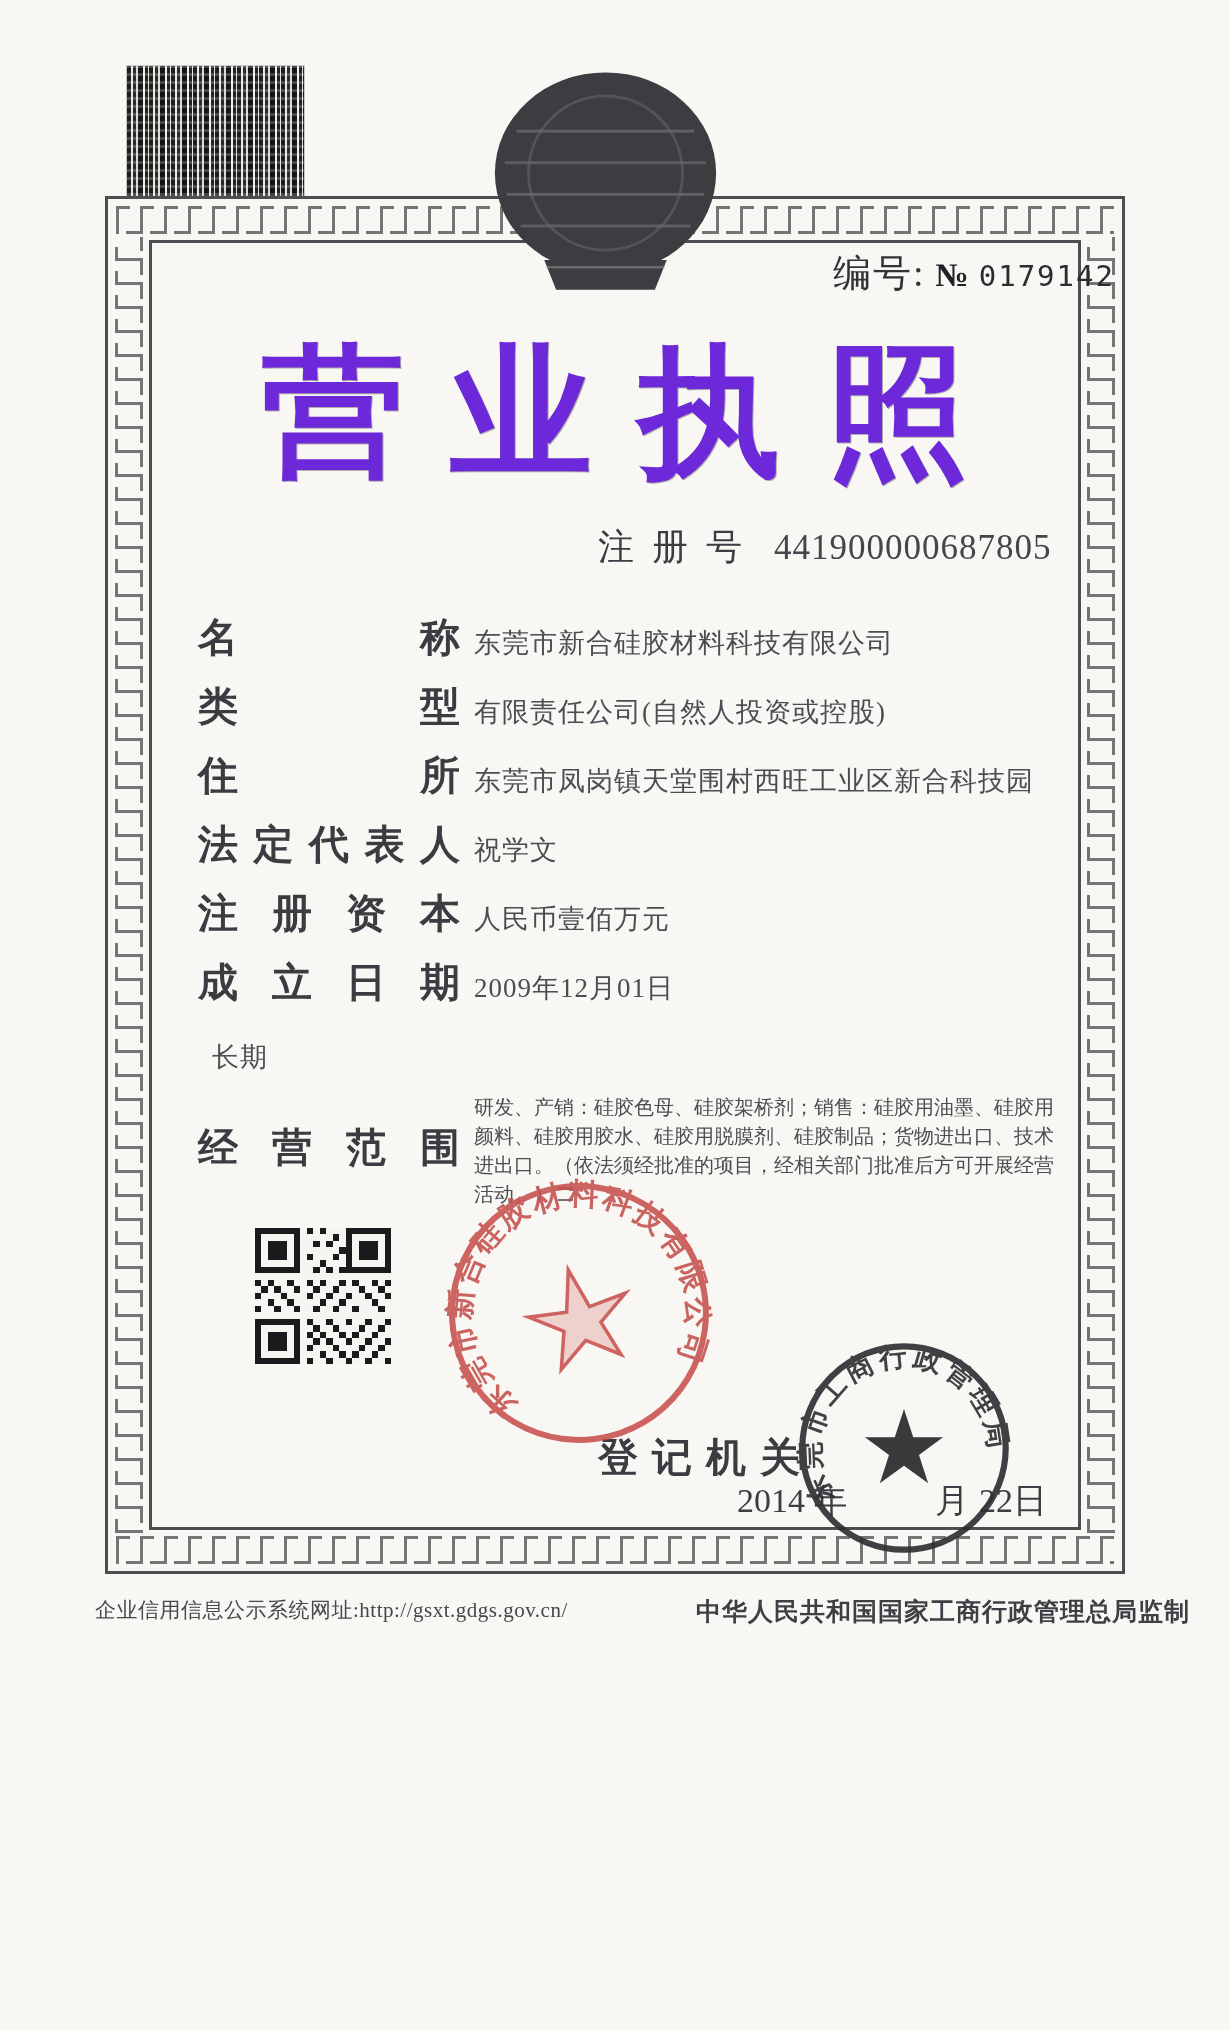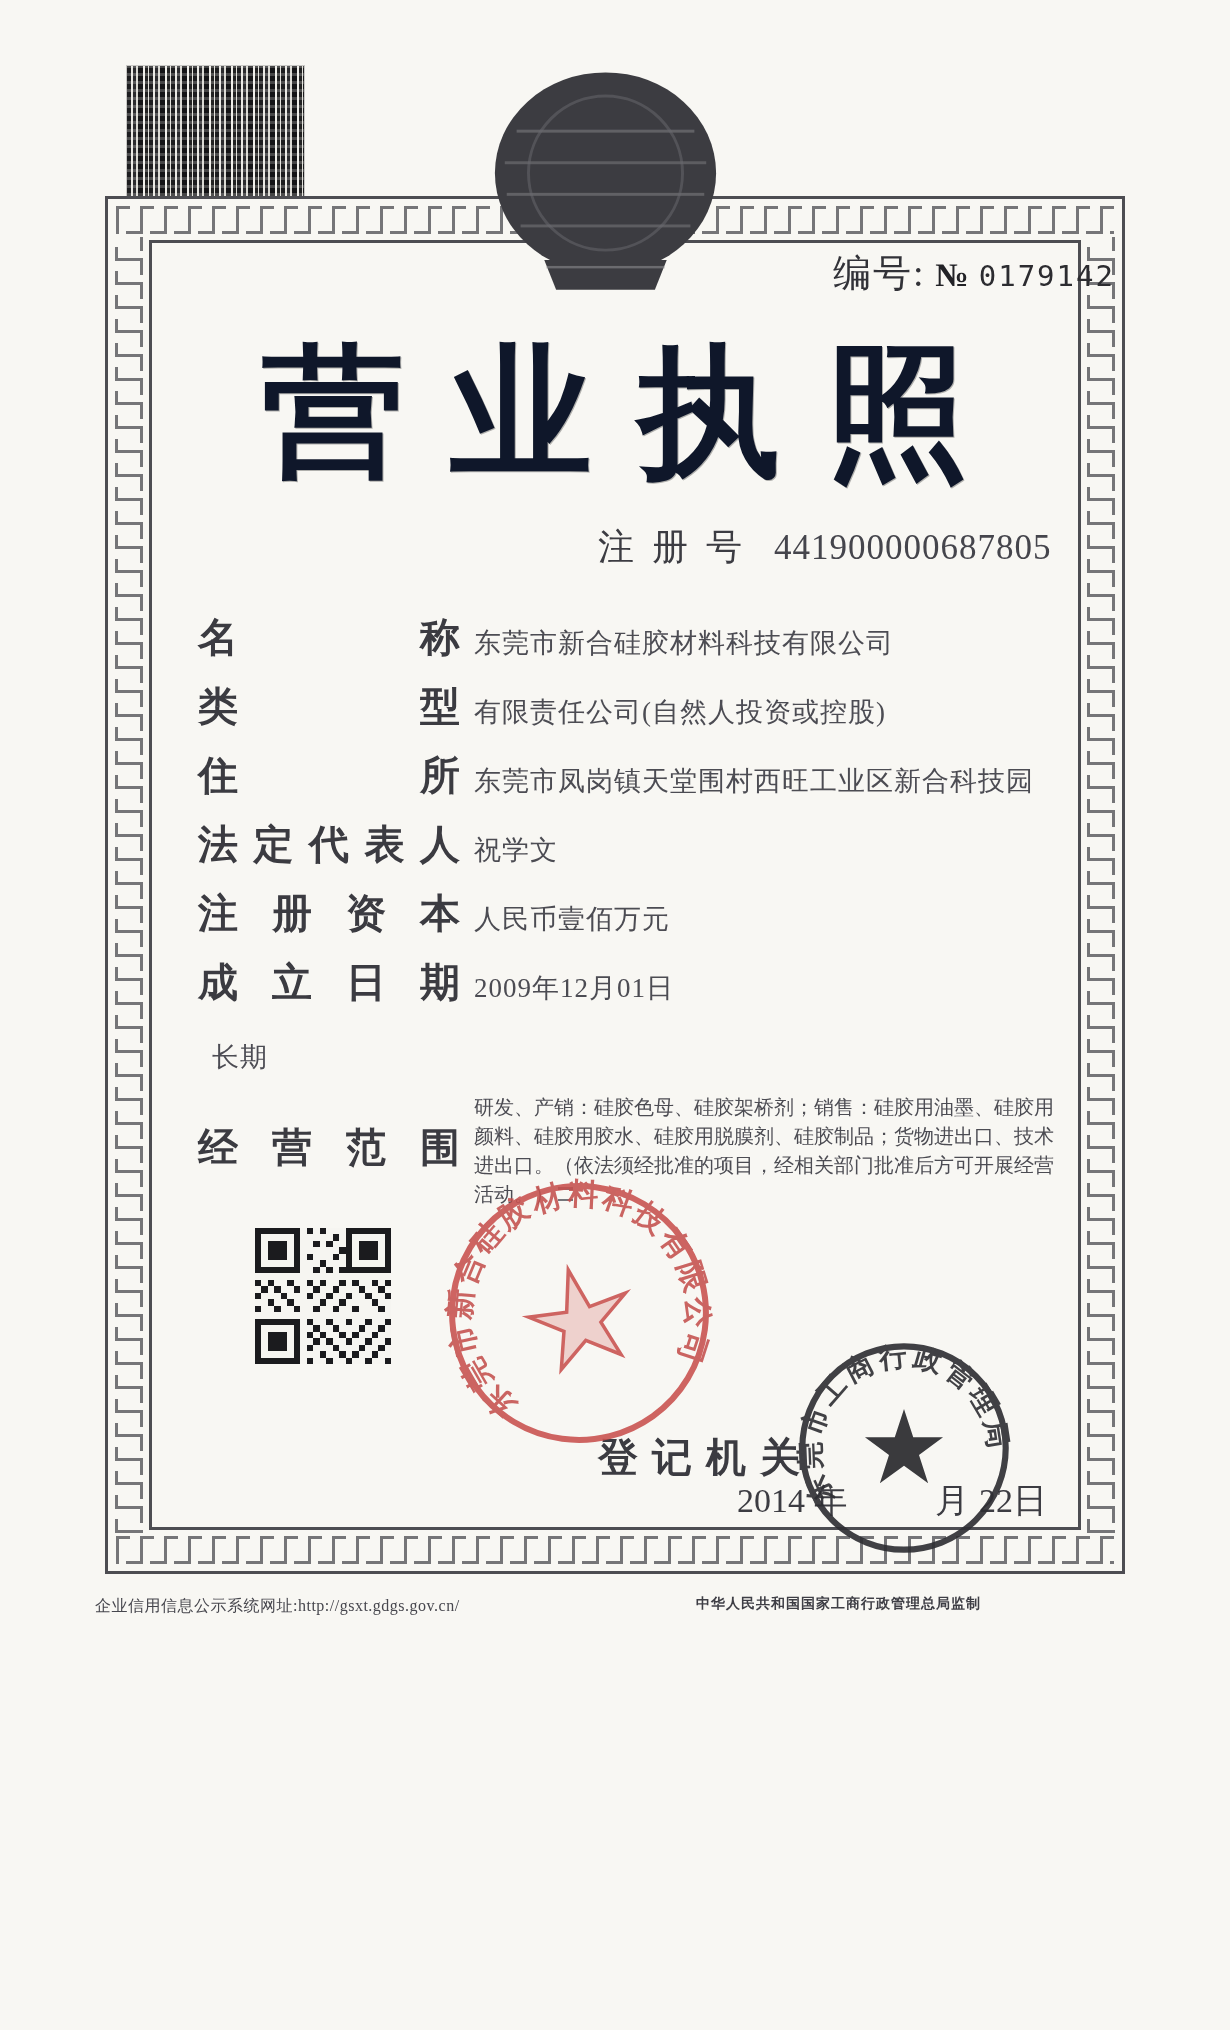--- a/index.html
+++ b/index.html
@@ -64,21 +64,21 @@
     display:flex;align-items:baseline;gap:10px;
   }
   .serial .lbl{font-size:38px;letter-spacing:2px;color:#323238;}
   .serial .no-mark{font-size:33px;font-weight:700;color:#222226;}
   .serial .num{font-size:29px;font-family:"DejaVu Sans Mono","Liberation Mono",monospace;color:#2c2c30;letter-spacing:2px;}
 
   
   .title{
     position:absolute;left:0;right:0;top:318px;z-index:2;
     text-align:center;
-    font-size:142px;font-weight:800;color:#0f172a;
+    font-size:142px;font-weight:800;color:#6d28d9;
     letter-spacing:46px;padding-left:46px;
     font-family:"Liberation Sans","DejaVu Sans",sans-serif;
     text-shadow:1px 1px 0 rgba(40,40,40,.35);
   }
 
   
   .reg-line{position:absolute;left:598px;top:523px;z-index:2;display:flex;align-items:baseline;}
   .reg-line .lbl{font-size:36px;letter-spacing:18px;color:#3c3c42;font-weight:500;margin-right:14px;}
   .reg-line .num{font-size:35px;color:#45454c;letter-spacing:1px;}
 
@@ -115,22 +115,22 @@
     position:absolute;left:598px;top:1416px;z-index:3;
     font-size:40px;font-weight:700;color:#3b3b41;letter-spacing:14px;margin-top:14px;
   }
   .issue-date{position:absolute;left:737px;top:1478px;z-index:3;font-size:34px;color:#3c3c42;}
   .issue-date span{position:absolute;white-space:nowrap;}
   .issue-date .y{left:0;}
   .issue-date .m{left:198px;}
   .issue-date .d{left:242px;}
 
   
-  .footer-left{position:absolute;left:95px;top:1596px;font-size:16px;color:#47474e;letter-spacing:.5px;z-index:2;}
-  .footer-right{position:absolute;left:696px;top:1595px;font-size:14px;font-weight:600;color:#3e3e45;letter-spacing:1px;z-index:2;}
+  .footer-left{position:absolute;left:95px;top:1596px;font-size:21px;color:#47474e;letter-spacing:.5px;z-index:2;}
+  .footer-right{position:absolute;left:696px;top:1595px;font-size:25px;font-weight:600;color:#3e3e45;letter-spacing:1px;z-index:2;}
 </style>
 </head>
 <body>
 
 <div class="page">
 
   <div class="barcode"></div>
 
   <svg class="emblem" viewBox="0 0 240 226">
     <ellipse cx="120" cy="104" rx="112" ry="102" fill="#3c3c41"></ellipse>

